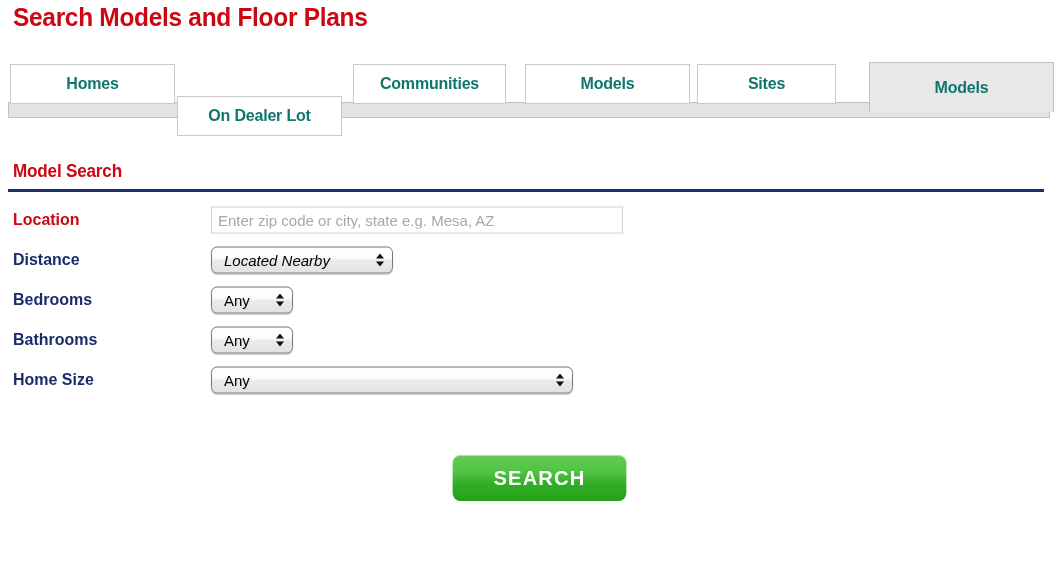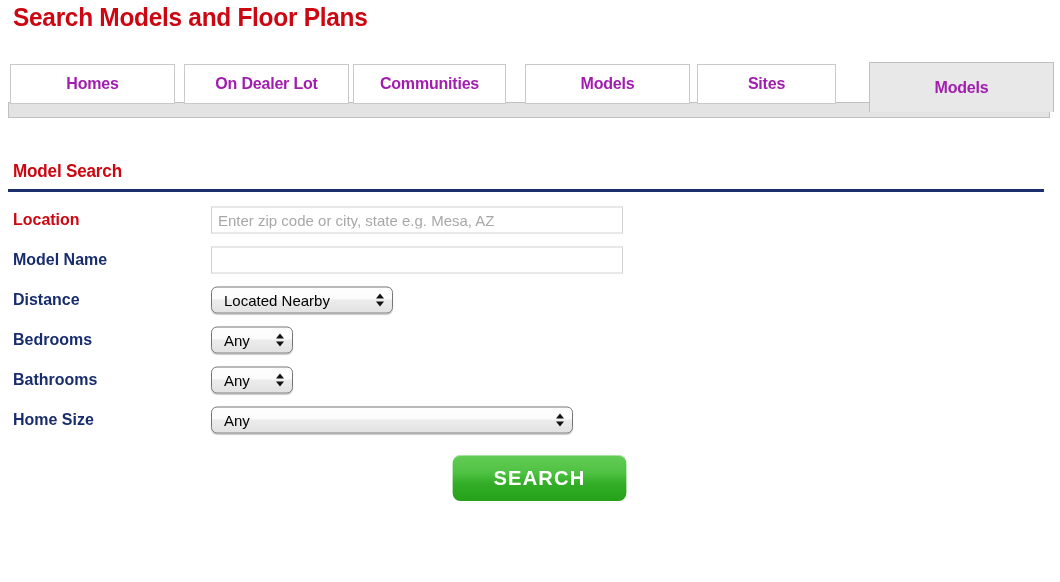--- a/index.html
+++ b/index.html
@@ -43,21 +43,21 @@
   .tab {
     position: absolute;
     top: 2px;
     height: 40px;
     background: #ffffff;
     border: 1px solid #c9c9c9;
     border-bottom: 1px solid #c9c9c9;
     display: flex;
     align-items: center;
     justify-content: center;
-    color: #a21caf;
+    color: #0f766e;
     font-size: 16px;
     font-weight: bold;
     letter-spacing: -0.2px;
     z-index: 2;
   }
   .tab.active {
     top: 0px;
     height: 50px;
     background: #e8e8e8;
     border: 1px solid #c0c0c0;
@@ -152,21 +152,21 @@
   }
   .select .arrows i {
     display: block;
     width: 0; height: 0;
     border-left: 4.5px solid transparent;
     border-right: 4.5px solid transparent;
   }
   .select .arrows i.up { border-bottom: 5px solid #111; }
   .select .arrows i.dn { border-top: 5px solid #111; }
 
-  .select.w-distance { min-width: 182px; }
+  .select.w-distance { min-width: 182px; font-style: italic; }
   .select.w-small    { min-width: 82px;  padding-right: 24px; }
   .select.w-wide     { width: 362px; padding-right: 26px; }
 
   
   .search-wrap {
     position: absolute;
     left: 0; top: 455px;
     width: 1060px;
   }
   .search-btn {
@@ -191,21 +191,21 @@
 <body>
 
 <div class="page-title">Search Models and Floor Plans</div>
 
 <div class="tabbar">
   <div class="tab-underbar"></div>
 
   <div class="tab" style="left:10px;width:165px;">
       <span>Homes</span>
     </div>
-  <div class="tab" style="left:184px;width:165px;">
+  <div class="tab" style="left:177px;width:165px;margin-top:32px;">
       <span>On Dealer Lot</span>
     </div>
   <div class="tab" style="left:353px;width:153px;">
       <span>Communities</span>
     </div>
   <div class="tab" style="left:525px;width:165px;">
       <span>Models</span>
     </div>
   <div class="tab" style="left:697px;width:139px;">
       <span>Sites</span>
@@ -220,26 +220,20 @@
 
 <div class="form">
 
   <div class="row">
     <div class="row-label required">Location</div>
     <div class="field">
       <input class="text" type="text" placeholder="Enter zip code or city, state e.g. Mesa, AZ" style="">
     </div>
   </div>
 
-  <div class="row">
-    <div class="row-label">Model Name</div>
-    <div class="field">
-      <input class="text" type="text" placeholder="" style="">
-    </div>
-  </div>
 
   <div class="row">
     <div class="row-label">Distance</div>
     <div class="field">
       <div class="select w-distance">
         <span>Located Nearby</span>
         <span class="arrows">
             <i class="up"></i>
             <i class="dn"></i>
           </span>

